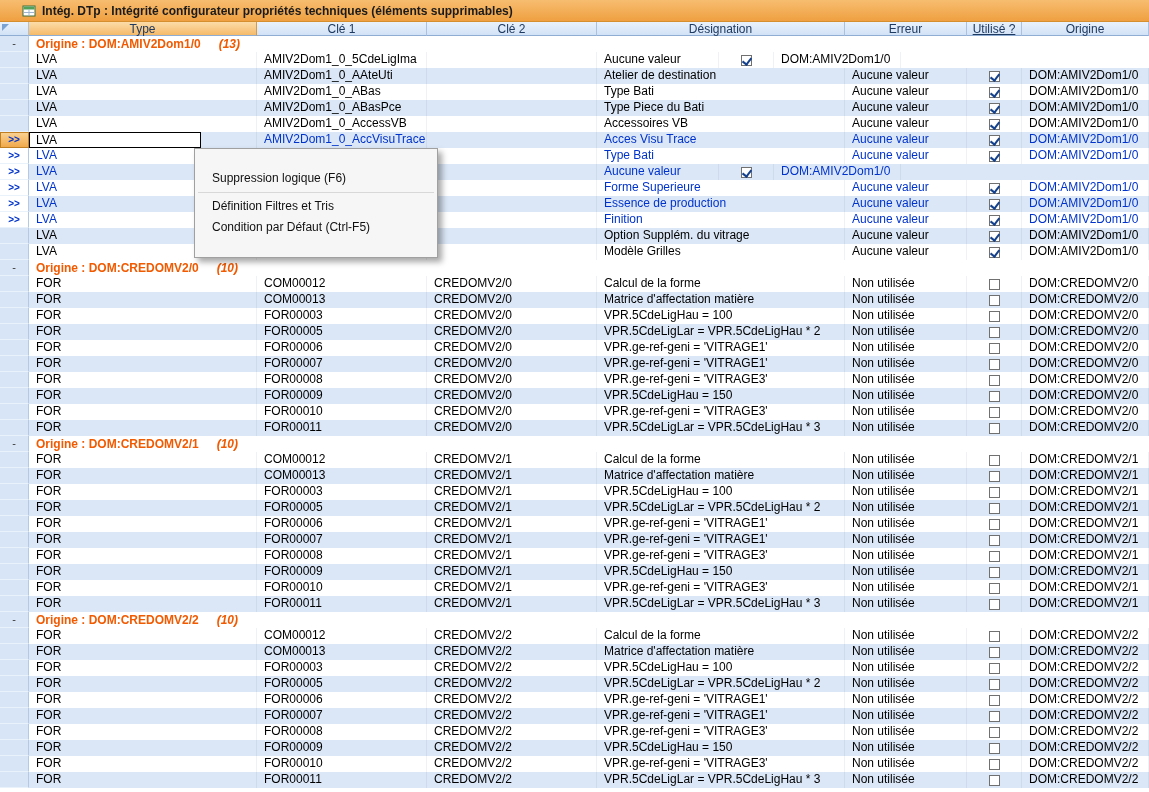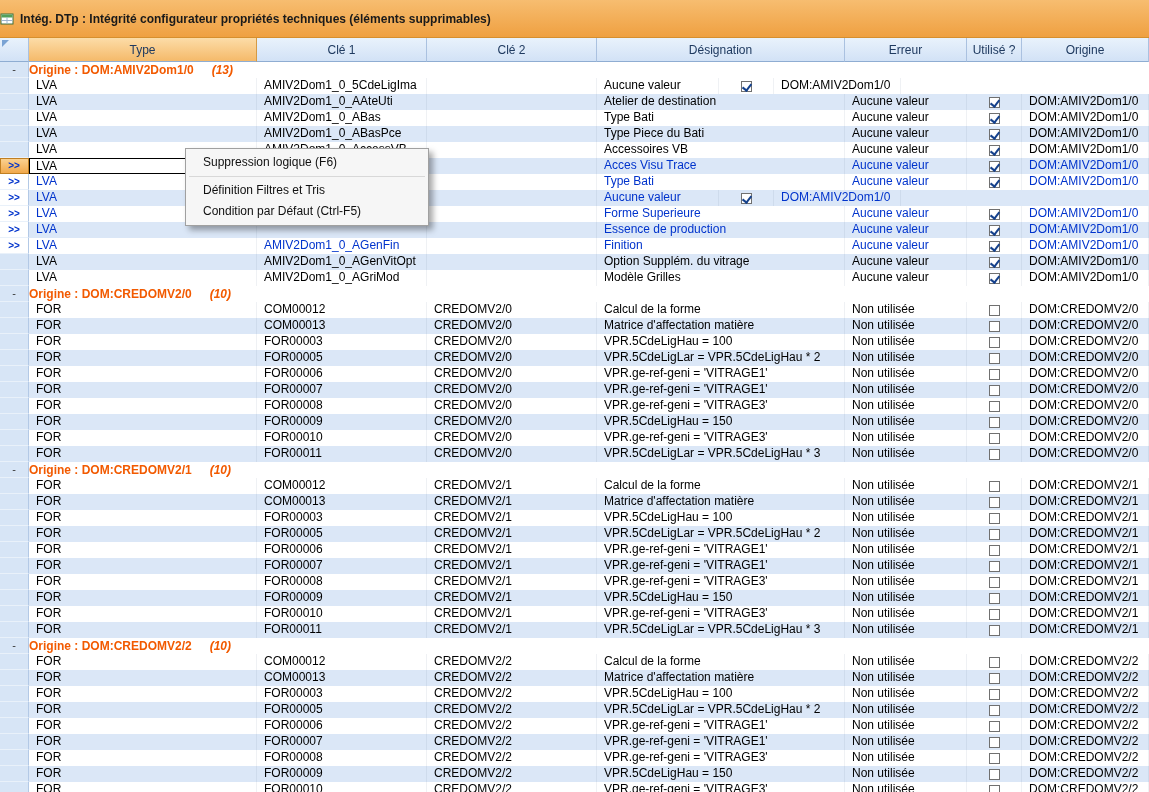--- a/index.html
+++ b/index.html
@@ -1,77 +1,77 @@
 <!DOCTYPE html>
 <html><head>
 <meta charset="utf-8">
 <style>
   * { margin:0; padding:0; box-sizing:border-box; }
   html,body { width:1149px; height:792px; overflow:hidden; }
   body { font-family:"Liberation Sans", sans-serif; background:#fff; }
   .app { position:relative; width:1149px; height:792px; overflow:hidden; background:#fff; }
 
   
-  .titlebar { height:38px; background:linear-gradient(#f7bd70,#efa041); border-bottom:1px solid #d68f2e;
-              display:flex; align-items:center; gap:6px; padding-left:0; }
+  .titlebar { height:22px; background:linear-gradient(#f7bd70,#efa041); border-bottom:1px solid #d68f2e;
+              display:flex; align-items:center; gap:6px; padding-left:22px; }
   .app-icon { width:14px; height:14px; display:inline-flex; }
   .title-text { font-size:12px; font-weight:bold; color:#1a1a1a; white-space:nowrap; }
 
   
-  .header-row { display:flex; height:24px; }
+  .header-row { display:flex; height:14px; }
   .hcell { background:linear-gradient(#e9f2fc,#d2e2f6); border-right:1px solid #aac1e0; border-bottom:1px solid #8fadd2;
            font-size:12px; color:#1f3a60; display:flex; align-items:center; justify-content:center; white-space:nowrap; }
   .hcell.selected { background:linear-gradient(#fcdca8,#f5ba6a); border-right-color:#d49a45; }
   .corner { position:relative; }
   .corner-tri { position:absolute; left:2px; top:2px; width:0; height:0;
                 border-top:7px solid #7aa3d4; border-right:7px solid transparent; }
 
   
   .w-sel  { width:29px;  min-width:29px; }
   .w-type { width:228px; min-width:228px; }
   .w-k    { width:170px; min-width:170px; }
   .w-des  { width:248px; min-width:248px; }
   .w-err  { width:122px; min-width:122px; }
-  .w-used { width:55px;  min-width:55px; }
+  .w-used { width:55px;  min-width:55px;text-decoration:underline; }
   .w-orig { width:127px; min-width:127px; }
 
   
   .row { display:flex; height:16px; line-height:15px; font-size:12px; background:#fff; }
   .row.alt { background:#dbe7f7; }
   .cell { padding-left:7px; white-space:nowrap; overflow:hidden; color:#000;
           border-right:1px solid rgba(100,120,150,0.10); }
   .row.marked .cell { color:#0033cc; }
 
   
   .sel { padding:0; text-align:center; background:#d7e5f6; border-right:1px solid #b3c9e6;
          border-bottom:1px solid #e9f1fa; font-size:10px; font-weight:bold; color:#222; line-height:15px; }
   .sel.mark { background:#ffffff; }
   .sel.current { background:linear-gradient(#fbd495,#f1a94c); outline:1px solid #c07f22; outline-offset:-1px; }
   .group-sel { font-weight:normal; font-size:11px; color:#333; }
 
   
   .group-row { background:#fff; }
-  .group-label { flex:1; display:flex; align-items:center; padding-left:0; border-right:none; overflow:hidden;text-align:right; }
+  .group-label { flex:1; display:flex; align-items:center; padding-left:7px; border-right:none; overflow:hidden;text-align:right; }
   .glabel-text, .glabel-count { color:#f25a00; font-weight:bold; font-size:12px; white-space:nowrap; }
   .glabel-count { margin-left:18px;font-style:italic; }
 
   
   .c-used { display:flex; align-items:center; justify-content:center; padding:0; }
   .checkbox { width:11px; height:11px; background:#fff; border:1px solid #707070; position:relative; }
   .checkbox.checked::after { content:''; position:absolute; left:2px; top:0; width:4px; height:7px;
         border-right:2px solid #15418c; border-bottom:2px solid #15418c; transform:rotate(38deg); }
 
   
   .cell.editing { padding:0; overflow:visible; }
   .editor { width:172px; height:16px; border:1px solid #000; background:#fff; padding-left:6px;
             line-height:14px; font-size:12px; color:#000 !important; }
 
   
-  .context-menu { position:absolute; left:185px; top:148px; width:244px; background:#f6f6f6;
-                  border:1px solid #a0a0a0; padding:3px 1px; box-shadow:4px 4px 6px rgba(0,0,0,0.35); z-index:20; }
+  .context-menu { position:absolute; left:194px; top:148px; width:244px; background:#f6f6f6;
+                  border:1px solid #a0a0a0; padding:19px 1px; box-shadow:4px 4px 6px rgba(0,0,0,0.35); z-index:20; }
   .menu-item { height:21px; line-height:21px; padding-left:16px; font-size:12px; color:#101010; white-space:nowrap; }
   .menu-sep { height:1px; background:#d8d8d8; margin:3px 2px; }
 </style>
 </head>
 <body>
 
 <div class="app">
 
   <div class="titlebar">
     <span class="app-icon">

